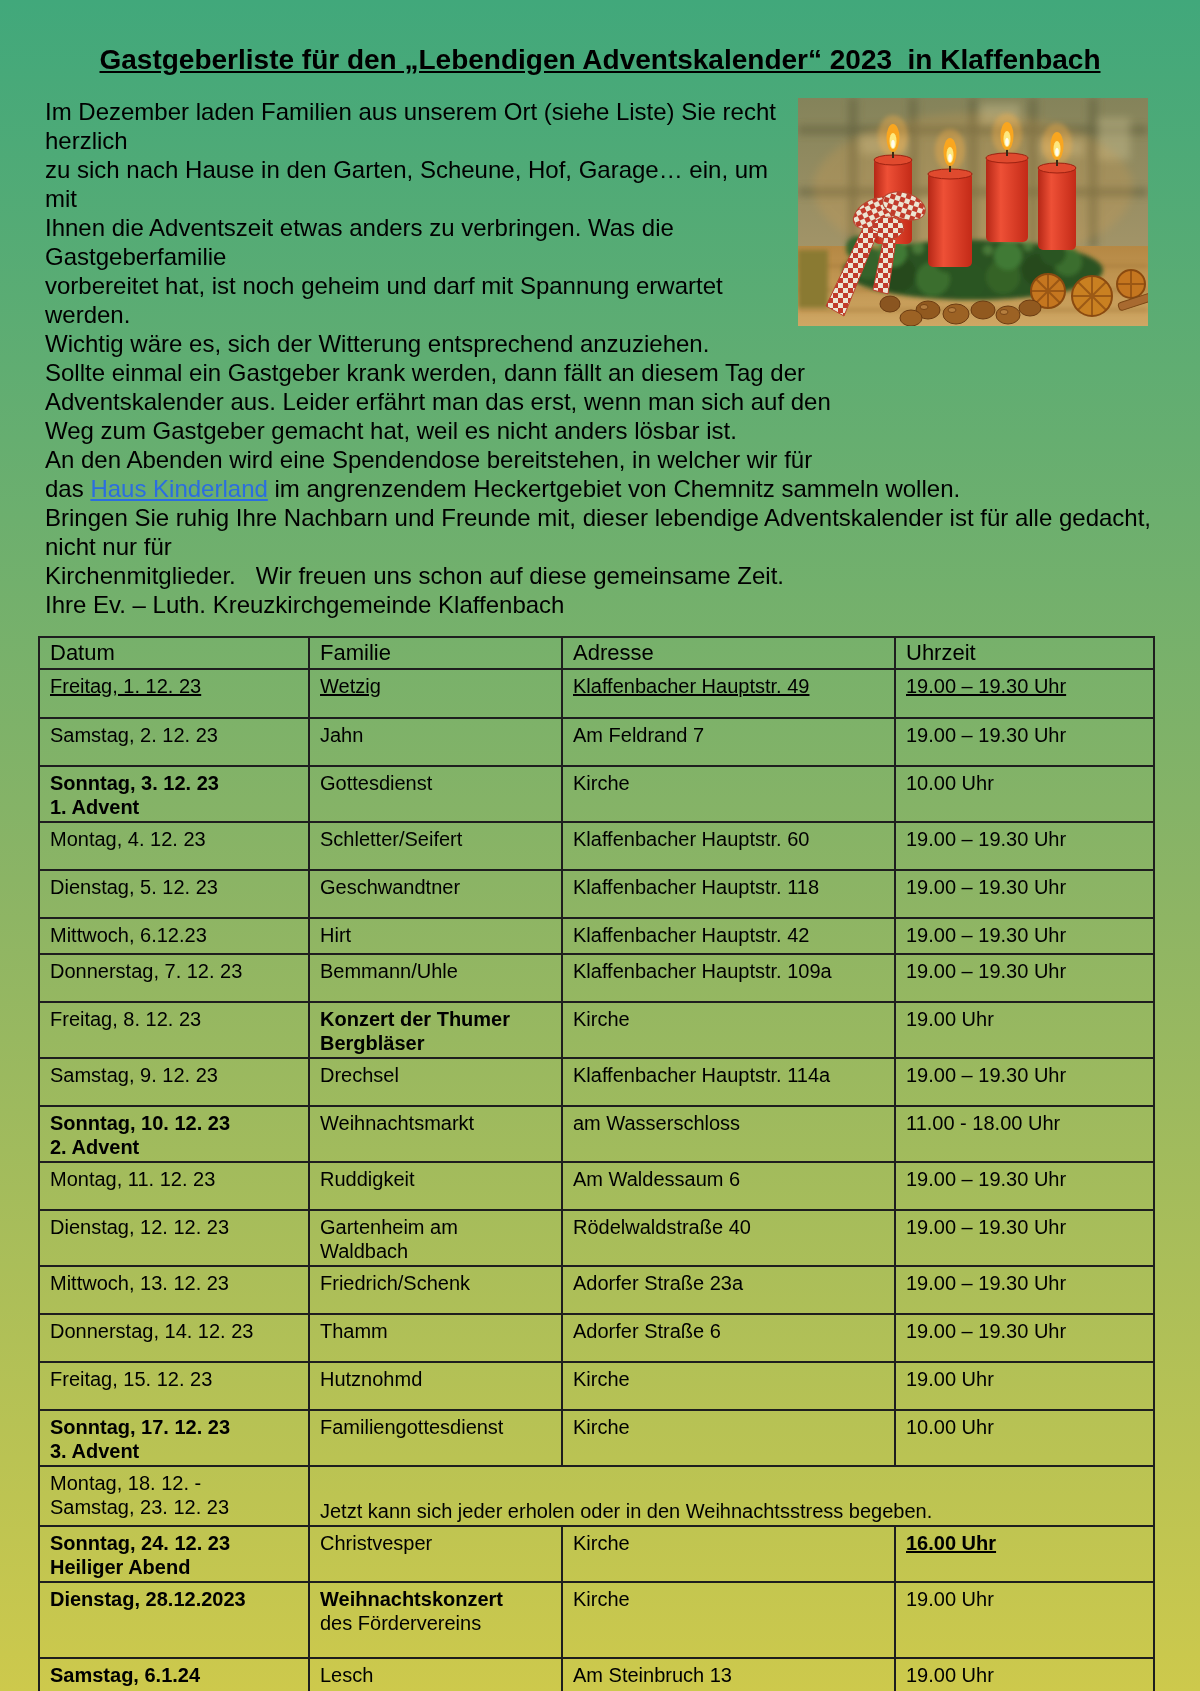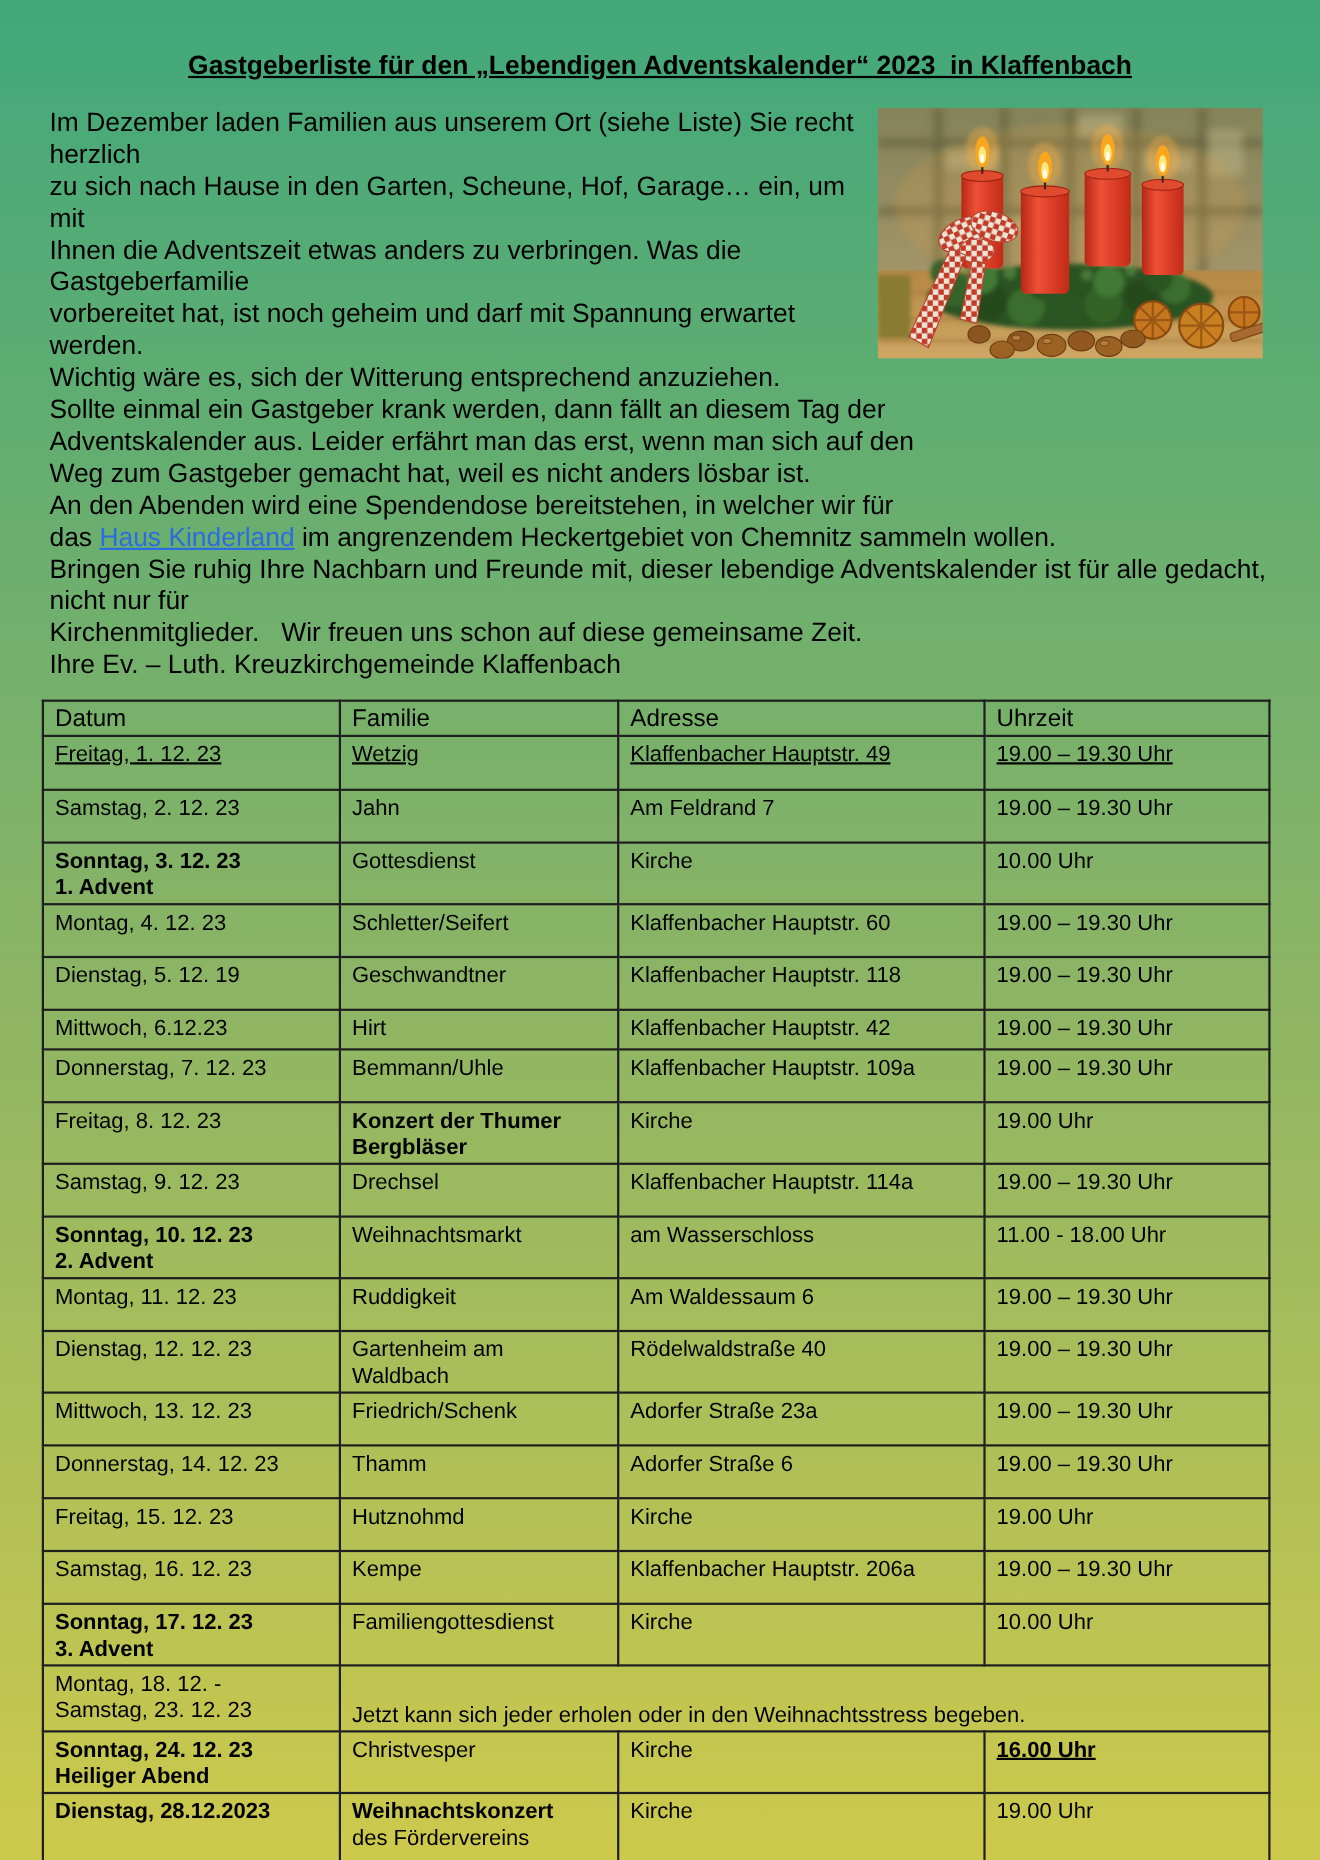--- a/index.html
+++ b/index.html
@@ -4,21 +4,21 @@
 <style>
   html,body{margin:0;padding:0;}
   body{
     width:1200px;height:1691px;
     background:linear-gradient(180deg,#41a87b 0%,#8bb465 52%,#cdc94c 100%);
     font-family:"Liberation Sans",sans-serif;
     color:#000;overflow:hidden;
   }
   .page{padding:45px 45px 0 45px;}
   .title{
-    font-size:24px;font-weight:bold;text-align:center;
+    font-size:28px;font-weight:bold;text-align:center;
     text-decoration:underline;margin:0 0 22px 0;line-height:30px;
     white-space:pre-wrap;
   }
   .intro{
     font-size:24px;line-height:29px;white-space:normal;
   }
   .intro .txt{white-space:pre-wrap;}
   .photo{
     float:right;width:350px;height:228px;
     margin:1px 7px 12px 22px;display:block;
@@ -247,21 +247,21 @@
           <td>Kirche</td>
           <td>10.00 Uhr</td>
         </tr>
         <tr style="height: 48px;">
           <td>Montag, 4. 12. 23</td>
           <td>Schletter/Seifert</td>
           <td>Klaffenbacher Hauptstr. 60</td>
           <td>19.00 – 19.30 Uhr</td>
         </tr>
         <tr style="height: 48px;">
-          <td>Dienstag, 5. 12. 19</td>
+          <td>Dienstag, 5. 12. 23</td>
           <td>Geschwandtner</td>
           <td>Klaffenbacher Hauptstr. 118</td>
           <td>19.00 – 19.30 Uhr</td>
         </tr>
         <tr style="height: 36px;">
           <td>Mittwoch, 6.12.23</td>
           <td>Hirt</td>
           <td>Klaffenbacher Hauptstr. 42</td>
           <td>19.00 – 19.30 Uhr</td>
         </tr>
@@ -315,26 +315,20 @@
           <td>Thamm</td>
           <td>Adorfer Straße 6</td>
           <td>19.00 – 19.30 Uhr</td>
         </tr>
         <tr style="height: 48px;">
           <td>Freitag, 15. 12. 23</td>
           <td>Hutznohmd</td>
           <td>Kirche</td>
           <td>19.00 Uhr</td>
         </tr>
-        <tr style="height: 48px;">
-          <td>Samstag, 16. 12. 23</td>
-          <td>Kempe</td>
-          <td>Klaffenbacher Hauptstr. 206a</td>
-          <td>19.00 – 19.30 Uhr</td>
-        </tr>
         <tr style="height: 52px;">
           <td class="bold">Sonntag, 17. 12. 23
 3. Advent</td>
           <td>Familiengottesdienst</td>
           <td>Kirche</td>
           <td>10.00 Uhr</td>
         </tr>
         <tr style="height: 52px;">
           <td>Montag, 18. 12. -
 Samstag, 23. 12. 23</td>

